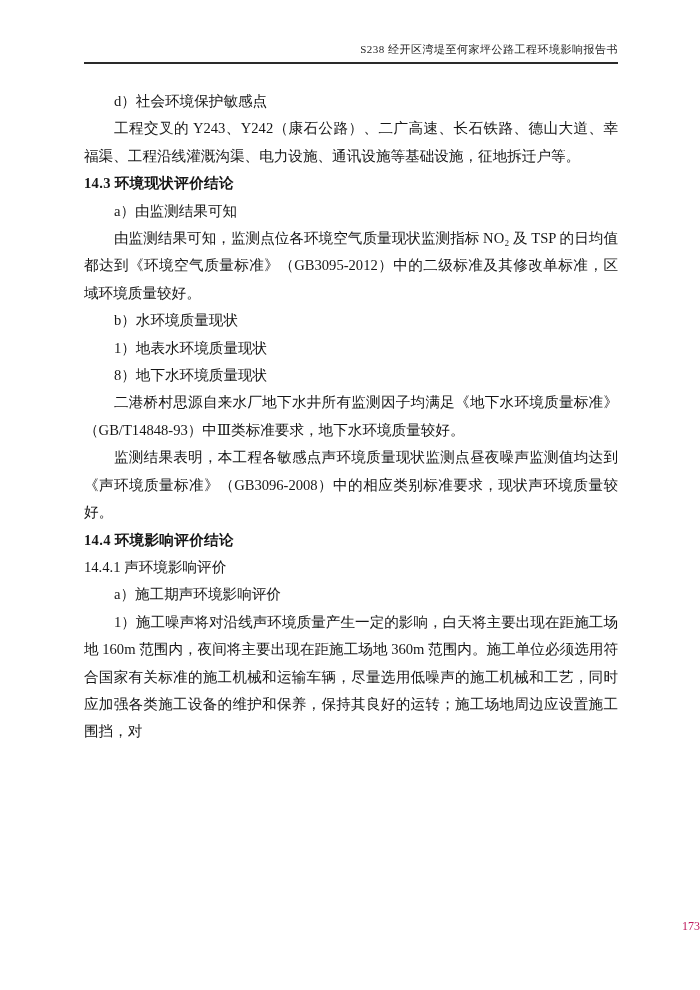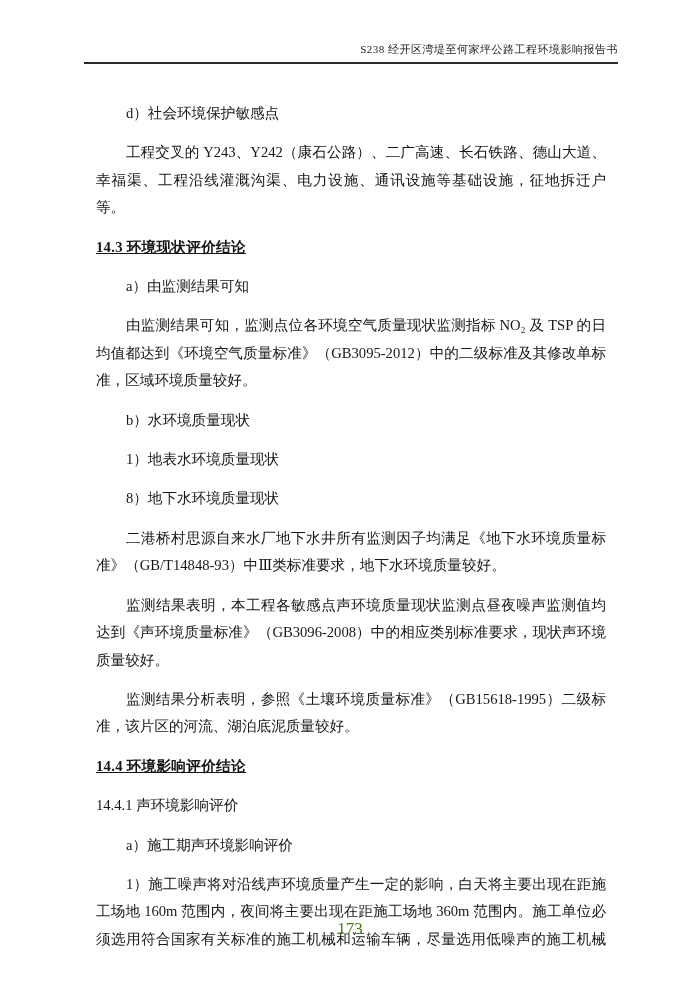--- a/index.html
+++ b/index.html
@@ -33,44 +33,43 @@
     position: absolute;
     left: 84px;
     top: 88px;
     width: 534px;
     font-size: 14.6px;
     line-height: 27.4px;
     text-align: justify;
     color: #161616;
   }
   .content p {
-    margin: 12px;
+    margin: 0;
     padding: 0;
   }
   .para {
     text-indent: 2.05em;
   }
   .heading {
     font-weight: bold;
     text-indent: 0;
     letter-spacing: 0.3px;
-    text-decoration: underline;
   }
   .subheading {
     font-weight: normal;
     text-indent: 0;
   }
   .footer {
     position: absolute;
     left: 0;
     right: 0;
     top: 919px;
-    text-align: center;
-    font-size: 17px;
-    color: #4d7c0f;
+    text-align: right;
+    font-size: 12px;
+    color: #be185d;
   }
 </style>
 </head>
 <body>
 
 <div class="page">
 
   <div class="header">
     <span>S238 经开区湾堤至何家坪公路工程环境影响报告书</span>
   </div>
@@ -79,21 +78,20 @@
       <p class="para">d）社会环境保护敏感点</p>
       <p class="para">工程交叉的 Y243、Y242（康石公路）、二广高速、长石铁路、德山大道、幸福渠、工程沿线灌溉沟渠、电力设施、通讯设施等基础设施，征地拆迁户等。</p>
       <p class="heading">14.3 环境现状评价结论</p>
       <p class="para">a）由监测结果可知</p>
       <p class="para">由监测结果可知，监测点位各环境空气质量现状监测指标 NO₂ 及 TSP 的日均值都达到《环境空气质量标准》（GB3095-2012）中的二级标准及其修改单标准，区域环境质量较好。</p>
       <p class="para">b）水环境质量现状</p>
       <p class="para">1）地表水环境质量现状</p>
       <p class="para">8）地下水环境质量现状</p>
       <p class="para">二港桥村思源自来水厂地下水井所有监测因子均满足《地下水环境质量标准》（GB/T14848-93）中Ⅲ类标准要求，地下水环境质量较好。</p>
       <p class="para">监测结果表明，本工程各敏感点声环境质量现状监测点昼夜噪声监测值均达到《声环境质量标准》（GB3096-2008）中的相应类别标准要求，现状声环境质量较好。</p>
-      <p class="para">监测结果分析表明，参照《土壤环境质量标准》（GB15618-1995）二级标准，该片区的河流、湖泊底泥质量较好。</p>
       <p class="heading">14.4 环境影响评价结论</p>
       <p class="subheading">14.4.1 声环境影响评价</p>
       <p class="para">a）施工期声环境影响评价</p>
       <p class="para">1）施工噪声将对沿线声环境质量产生一定的影响，白天将主要出现在距施工场地 160m 范围内，夜间将主要出现在距施工场地 360m 范围内。施工单位必须选用符合国家有关标准的施工机械和运输车辆，尽量选用低噪声的施工机械和工艺，同时应加强各类施工设备的维护和保养，保持其良好的运转；施工场地周边应设置施工围挡，对</p>
     </main>
 
   <div class="footer">
     <span>173</span>
   </div>
 

